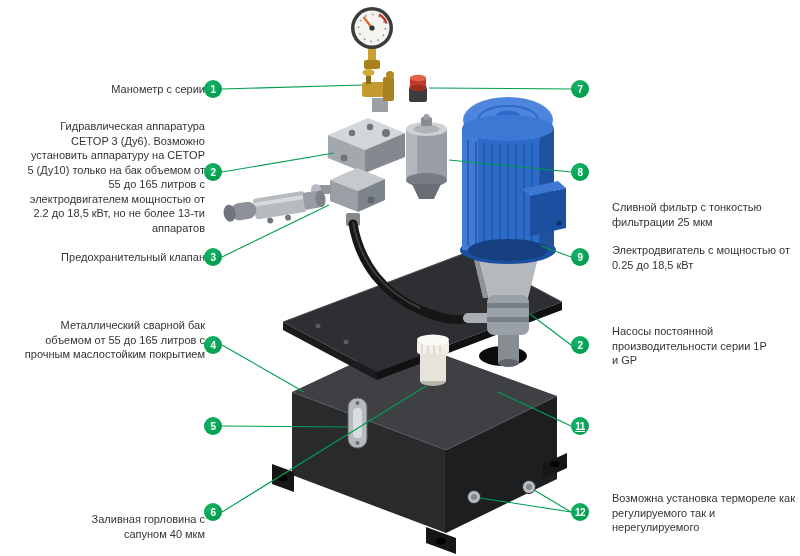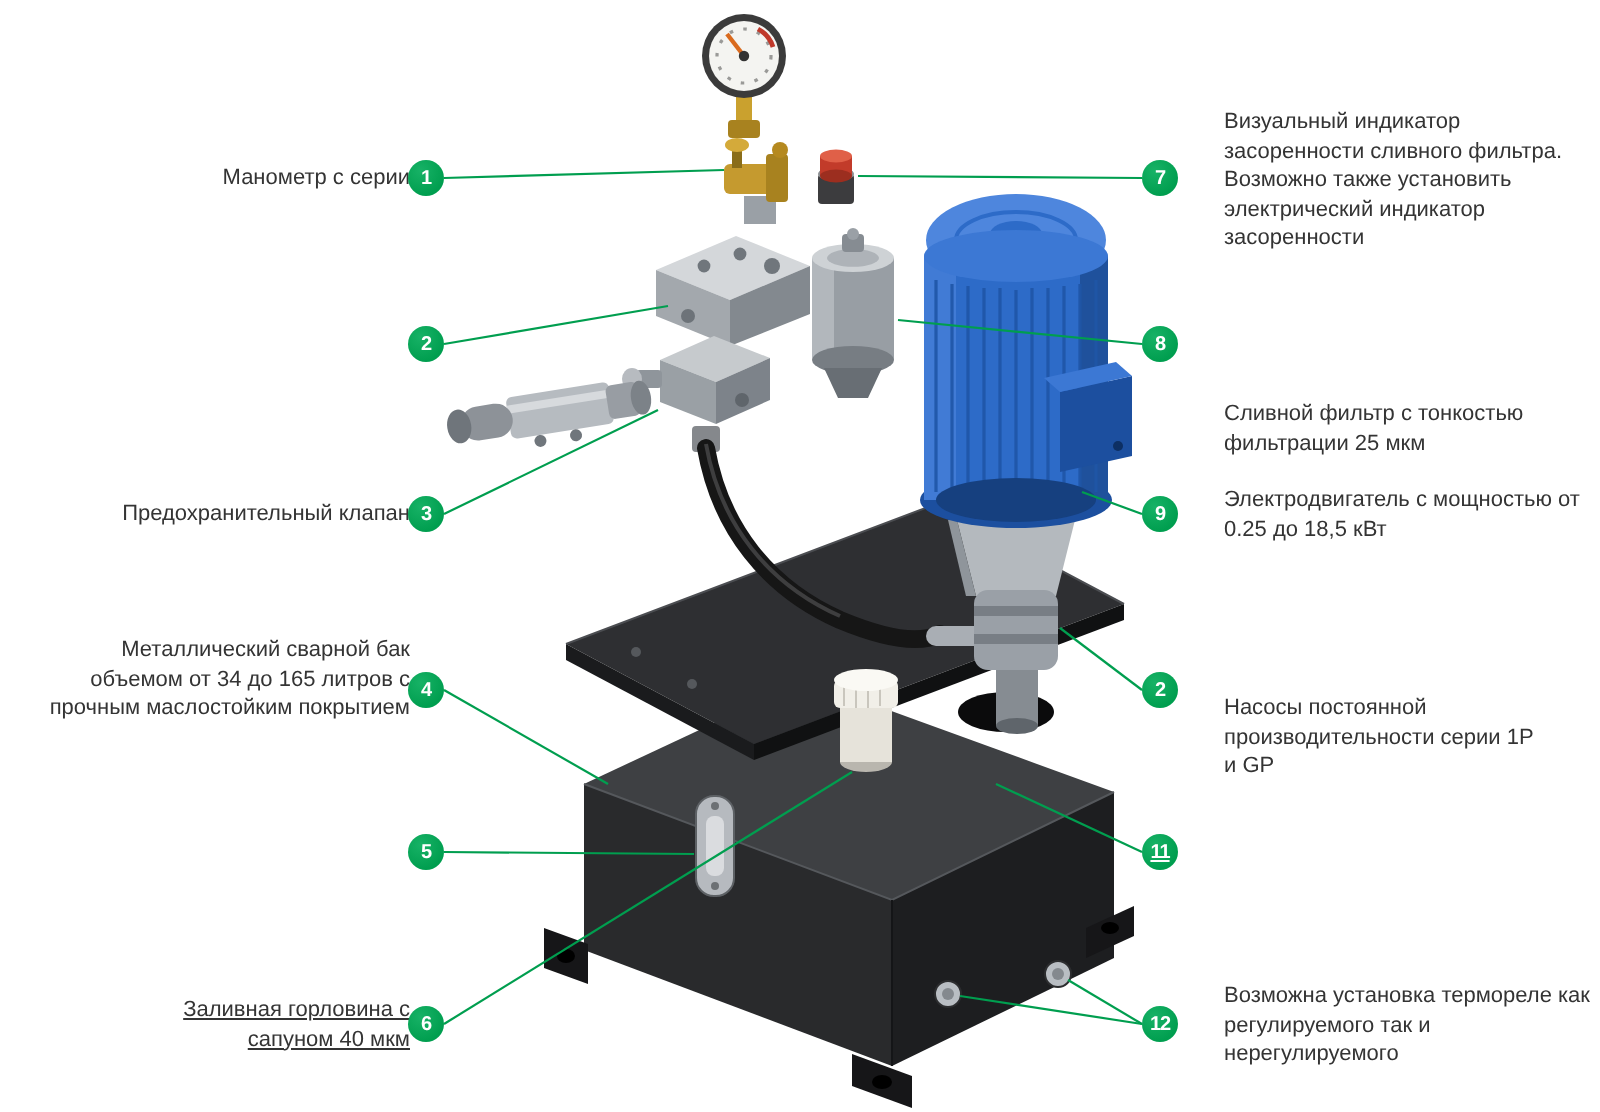--- a/index.html
+++ b/index.html
@@ -197,28 +197,28 @@
       <line x1="571" y1="172" x2="449" y2="160"></line>
       <line x1="571" y1="257" x2="541" y2="246"></line>
       <line x1="571" y1="345" x2="530" y2="314"></line>
       <line x1="571" y1="426" x2="498" y2="392"></line>
       <line x1="571" y1="512" x2="534" y2="490"></line>
       <line x1="571" y1="512" x2="480" y2="498"></line>
     </g>
   </svg>
 
   <div class="callout left" style="top:82px;  right:595px; width:140px;">Манометр с серии</div>
+  <div class="callout left" style="top:119px; right:595px; width:182px;">Гидравлическая аппаратура CETOP 3 (Ду6). Возможно установить аппаратуру на CETOP 5 (Ду10) только на бак объемом от 55 до 165 литров с электродвигателем мощностью от 2.2 до 18,5 кВт, но не более 13-ти аппаратов</div>
   <div class="callout left" style="top:250px; right:595px; width:170px;">Предохранительный клапан</div>
-  <div class="callout left" style="top:318px; right:595px; width:185px;">Металлический сварной бак объемом от 34 до 165 литров с прочным маслостойким покрытием</div>
-  <div class="callout left" style="top:498px; right:595px; width:120px;text-decoration:underline;">Заливная горловина с сапуном 40 мкм</div>
-
-  <div class="callout right" style="top:54px;  left:612px; width:180px;">Визуальный индикатор засоренности сливного фильтра. Возможно также установить электрический индикатор засоренности</div>
+  <div class="callout left" style="top:318px; right:595px; width:185px;">Металлический сварной бак объемом от 55 до 165 литров с прочным маслостойким покрытием</div>
+  <div class="callout left" style="top:512px; right:595px; width:120px;">Заливная горловина с сапуном 40 мкм</div>
+
   <div class="callout right" style="top:158px; left:612px; width:170px;margin-top:42px;">Сливной фильтр с тонкостью фильтрации 25 мкм</div>
   <div class="callout right" style="top:243px; left:612px; width:190px;">Электродвигатель с мощностью от 0.25 до 18,5 кВт</div>
-  <div class="callout right" style="top:324px; left:612px; width:160px;margin-top:23px;">Насосы постоянной производительности серии 1P и GP</div>
+  <div class="callout right" style="top:324px; left:612px; width:160px;">Насосы постоянной производительности серии 1P и GP</div>
   <div class="callout right" style="top:491px; left:612px; width:190px;">Возможна установка термореле как регулируемого так и нерегулируемого</div>
 
   <div class="badge" style="left:213px; top:89px;">1</div>
   <div class="badge" style="left:213px; top:172px;">2</div>
   <div class="badge" style="left:213px; top:257px;">3</div>
   <div class="badge" style="left:213px; top:345px;">4</div>
   <div class="badge" style="left:213px; top:426px;">5</div>
   <div class="badge" style="left:213px; top:512px;">6</div>
   <div class="badge" style="left:580px; top:89px;">7</div>
   <div class="badge" style="left:580px; top:172px;">8</div>

